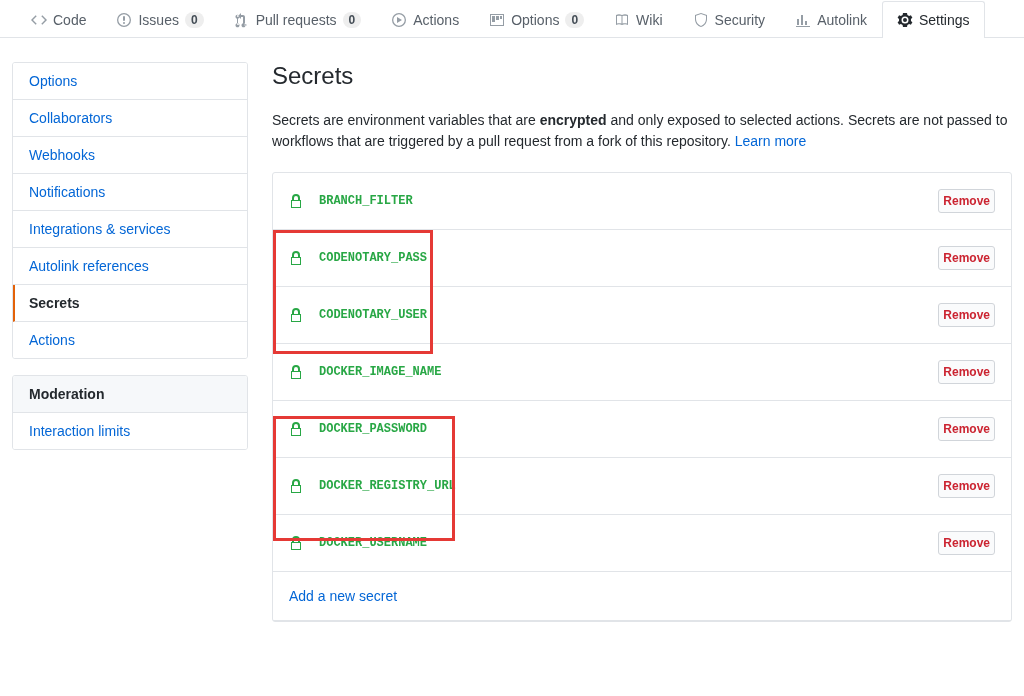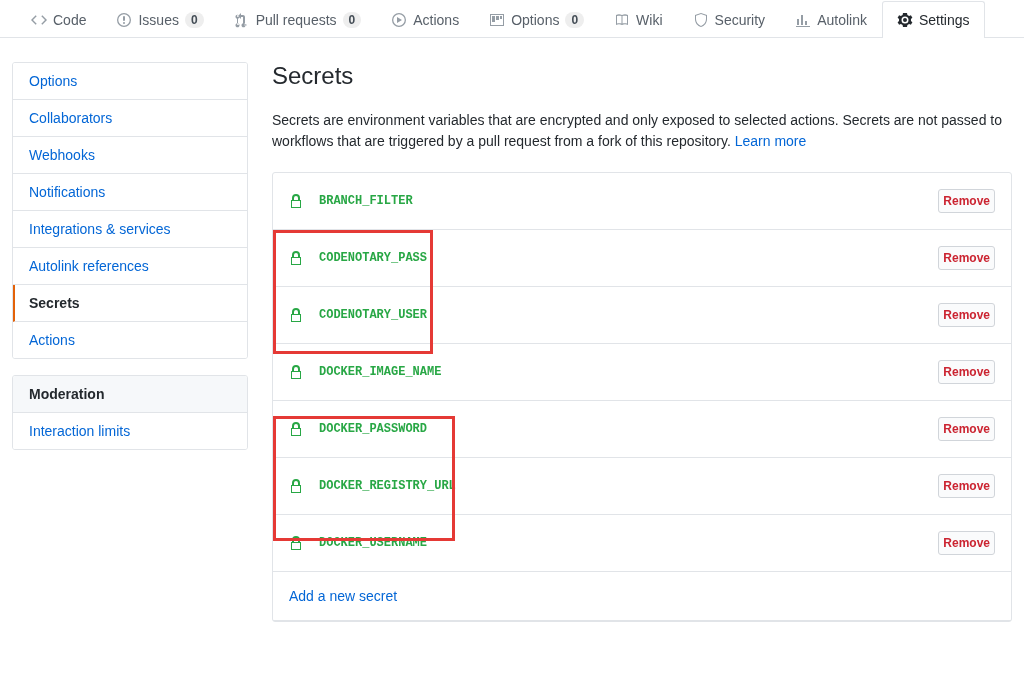--- a/index.html
+++ b/index.html
@@ -84,21 +84,21 @@
     font-weight: 600;
     color: #24292e;
     border-bottom: 1px solid #e1e4e8;
   }
 
   
   .content { flex: 1; min-width: 0; }
   .page-title { font-size: 24px; font-weight: 400; margin-bottom: 20px; }
   .page-desc { font-size: 14px; color: #24292e; margin-bottom: 20px; line-height: 1.5; }
   .page-desc a { color: #0366d6; text-decoration: none; }
-  .page-desc strong { font-weight: 400; }
+  .page-desc strong { font-weight: 700; }
 
   .secrets-box {
     border: 1px solid #e1e4e8;
     border-radius: 3px;
   }
   .secret-row {
     display: flex;
     align-items: center;
     justify-content: space-between;
     padding: 16px;

